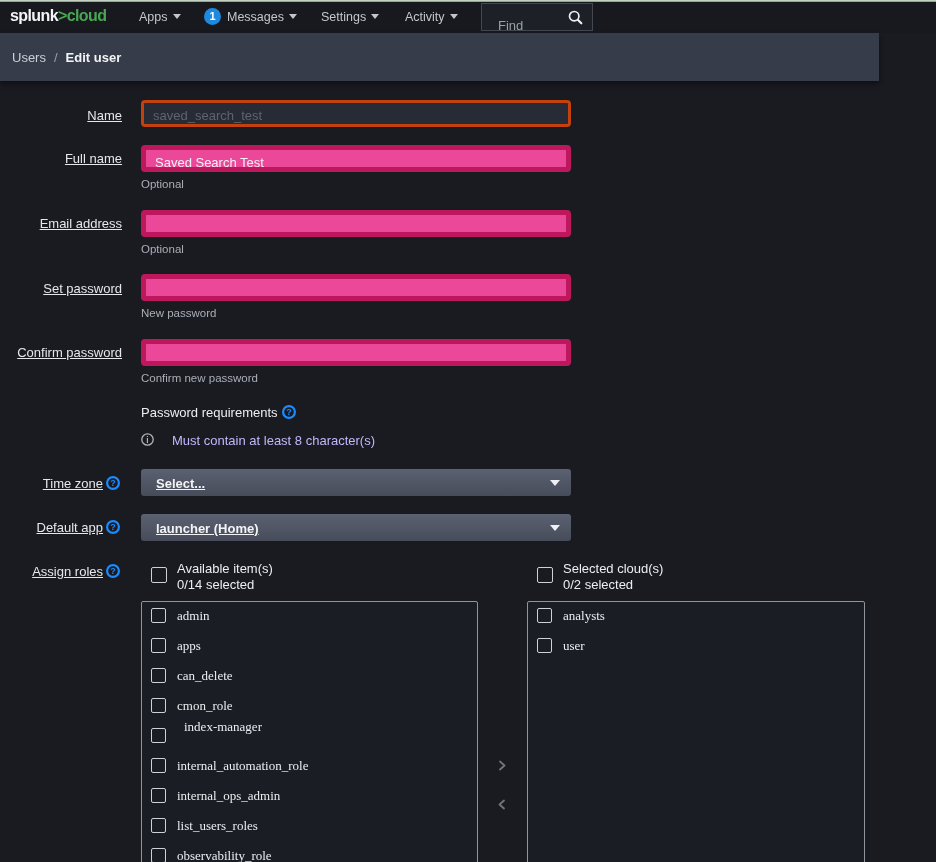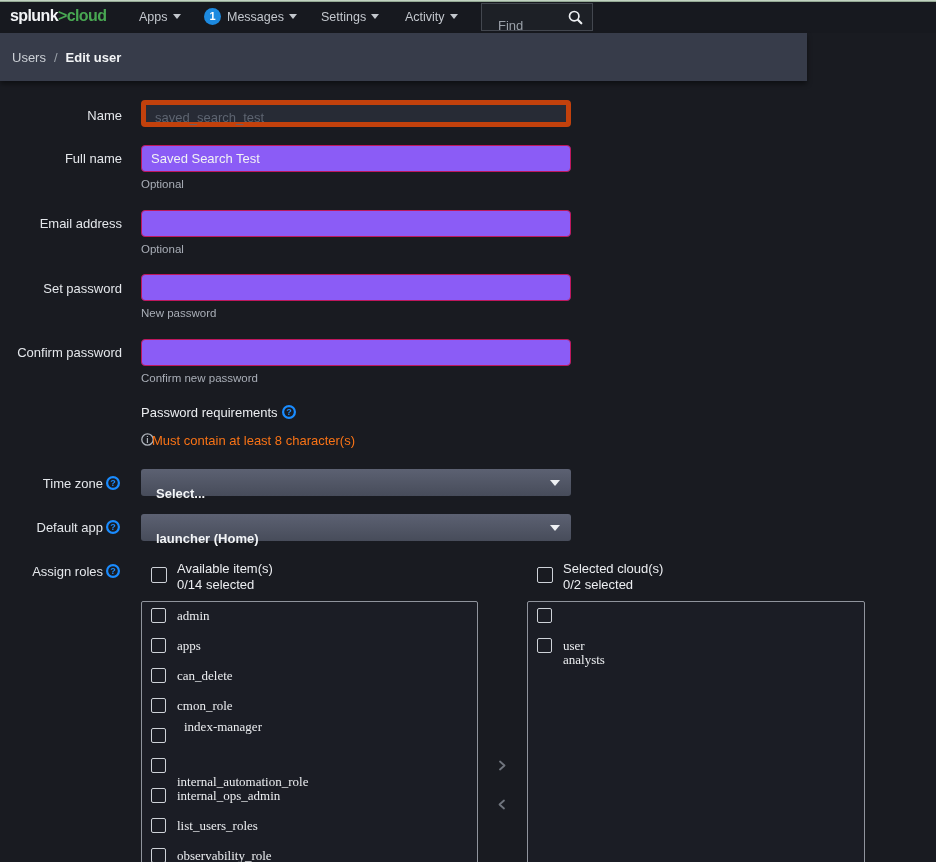--- a/index.html
+++ b/index.html
@@ -18,40 +18,40 @@
   .navitem { position:absolute; top:0; height:33px; line-height:34px; color:#c3c7cd; font-size:12.5px; }
   .caret { display:inline-block; width:0; height:0; border-left:4px solid transparent;
     border-right:4px solid transparent; border-top:5px solid #c3c7cd; margin-left:5px; vertical-align:2px; }
   #badge { position:absolute; left:204px; top:8px; width:17px; height:17px; border-radius:50%;
     background:#1d8ae0; color:#fff; font-size:11px; font-weight:bold; text-align:center; line-height:17px; }
   #findbox { position:absolute; left:481px; top:3px; width:112px; height:28px;
     background:#1d2026; border:1px solid #43474f; }
   #findbox .ph { position:absolute; left:16px; top:8px; line-height:27px; color:#9aa0a8; font-size:13px; }
 
   
-  #crumbbar { position:absolute; left:0; top:33px; width:807px; height:48px; background:#373c4a;
+  #crumbbar { position:absolute; left:0; top:33px; width:879px; height:48px; background:#373c4a;
     box-shadow:0 3px 5px rgba(0,0,0,0.45); }
   #crumbbar .inner { position:absolute; left:12px; top:0; height:48px; line-height:49px; font-size:13px; }
   #crumbbar .u { color:#ccd0d6; }
   #crumbbar .sep { color:#9aa0a8; margin:0 8px; }
   #crumbbar .e { color:#f2f4f6; font-weight:bold; }
 
   
-  .lbl { position:absolute; right:814px; white-space:nowrap; color:#e4e7eb; font-size:13px; line-height:15px; text-align:right; }
+  .lbl { position:absolute; right:814px; white-space:nowrap; color:#e4e7eb; font-size:13px; line-height:15px; text-align:right;text-decoration:underline; }
   .field { position:absolute; left:141px; width:430px; height:27px; border-radius:4px;
-    background:#8b5cf6; border:1px solid #be185d; }
-  .field.disabled { background:#272b35; border:5px solid #c2410c; }
+    background:#ec4899; border:5px solid #be185d; }
+  .field.disabled { background:#272b35; border:3px solid #c2410c; }
   .field .txt { position:absolute; left:9px; top:0; line-height:25px; font-size:13px; color:#f0f2f5; }
   .field.disabled .txt { color:#5d6470; }
   .helper { position:absolute; left:141px; color:#a9aeb7; font-size:11.5px; line-height:13px; }
 
   .qicon { display:inline-block; position:absolute; width:14px; height:14px; }
   .select { position:absolute; left:141px; width:430px; height:27px; border-radius:3px;
     background:linear-gradient(#5c6172,#474c5a); }
-  .select .txt { position:absolute; left:15px; top:12px; line-height:26px; font-size:13px; color:#f2f4f6; font-weight:bold; }
+  .select .txt { position:absolute; left:15px; top:2px; line-height:26px; font-size:13px; color:#f2f4f6; font-weight:bold;text-decoration:underline; }
   .select .sc { position:absolute; right:11px; top:11px; width:0; height:0;
     border-left:5px solid transparent; border-right:5px solid transparent; border-top:6px solid #eef0f3; }
 
   .cb { position:absolute; width:16px; height:16px; border:1px solid #ced2d8; border-radius:2px; background:transparent; }
   .cb.small { width:15px; height:15px; }
   .hline { position:absolute; color:#eceef1; font-size:13px; line-height:15px; white-space:nowrap; }
   .listbox { position:absolute; top:601px; height:300px; border:1px solid #90949d; border-radius:2px; background:#1b1d25; }
   .item { position:absolute; color:#eceef1; font-size:13px; line-height:15px; white-space:nowrap;font-family:Liberation Serif, serif; }
 </style>
 </head>
@@ -102,21 +102,21 @@
 
   <div class="hline" style="left:141px; top:405px;">Password requirements</div>
   <svg class="qicon" style="left:282px; top:405px;" viewBox="0 0 14 14">
     <circle cx="7" cy="7" r="5.9" fill="none" stroke="#1a8cff" stroke-width="2.2"></circle>
     <text x="7" y="10" text-anchor="middle" font-size="9" font-weight="bold" fill="#1a8cff" font-family="Liberation Sans">?</text>
   </svg>
   <svg class="qicon" style="left:141px; top:433px; width:13px; height:13px;" viewBox="0 0 13 13">
     <circle cx="6.5" cy="6.5" r="5.7" fill="none" stroke="#aeb3bb" stroke-width="1.3"></circle>
     <text x="6.5" y="9.6" text-anchor="middle" font-size="8.5" font-weight="bold" fill="#aeb3bb" font-family="Liberation Sans">i</text>
   </svg>
-  <div class="hline" style="left:152px; top:433px; color:#f97316;">Must contain at least 8 character(s)</div>
+  <div class="hline" style="left:172px; top:433px; color:#c4b5fd;">Must contain at least 8 character(s)</div>
 
   <svg class="qicon" style="left:106px; top:476px;" viewBox="0 0 14 14">
     <circle cx="7" cy="7" r="5.9" fill="none" stroke="#1a8cff" stroke-width="2.2"></circle>
     <text x="7" y="10" text-anchor="middle" font-size="9" font-weight="bold" fill="#1a8cff" font-family="Liberation Sans">?</text>
   </svg>
   <svg class="qicon" style="left:106px; top:520px;" viewBox="0 0 14 14">
     <circle cx="7" cy="7" r="5.9" fill="none" stroke="#1a8cff" stroke-width="2.2"></circle>
     <text x="7" y="10" text-anchor="middle" font-size="9" font-weight="bold" fill="#1a8cff" font-family="Liberation Sans">?</text>
   </svg>
   <svg class="qicon" style="left:106px; top:564px;" viewBox="0 0 14 14">
@@ -147,30 +147,30 @@
 <div class="item" style="left:177px; top:608px;">admin</div>
   <div class="cb small" style="left:151px; top:638px;"></div>
 <div class="item" style="left:177px; top:638px;">apps</div>
   <div class="cb small" style="left:151px; top:668px;"></div>
 <div class="item" style="left:177px; top:668px;">can_delete</div>
   <div class="cb small" style="left:151px; top:698px;"></div>
 <div class="item" style="left:177px; top:698px;">cmon_role</div>
   <div class="cb small" style="left:151px; top:728px;"></div>
 <div class="item" style="left:177px; top:719px;padding-left:7px;">index-manager</div>
   <div class="cb small" style="left:151px; top:758px;"></div>
-<div class="item" style="left:177px; top:758px;margin-top:16px;">internal_automation_role</div>
+<div class="item" style="left:177px; top:758px;">internal_automation_role</div>
   <div class="cb small" style="left:151px; top:788px;"></div>
 <div class="item" style="left:177px; top:788px;">internal_ops_admin</div>
   <div class="cb small" style="left:151px; top:818px;"></div>
 <div class="item" style="left:177px; top:818px;">list_users_roles</div>
   <div class="cb small" style="left:151px; top:848px;"></div>
 <div class="item" style="left:177px; top:848px;">observability_role</div>
 
   <div class="cb small" style="left:537px; top:608px;"></div>
-<div class="item" style="left:563px; top:608px;margin-top:44px;">analysts</div>
+<div class="item" style="left:563px; top:608px;">analysts</div>
   <div class="cb small" style="left:537px; top:638px;"></div>
 <div class="item" style="left:563px; top:638px;">user</div>
 
   <svg class="abs" style="left:496px; top:759px;" width="12" height="13" viewBox="0 0 12 13">
     <polyline points="4,2.5 8.5,6.5 4,10.5" fill="none" stroke="#70757e" stroke-width="1.8" stroke-linecap="round" stroke-linejoin="round"></polyline>
   </svg>
   <svg class="abs" style="left:496px; top:798px;" width="12" height="13" viewBox="0 0 12 13">
     <polyline points="8,2.5 3.5,6.5 8,10.5" fill="none" stroke="#70757e" stroke-width="1.8" stroke-linecap="round" stroke-linejoin="round"></polyline>
   </svg>
 

